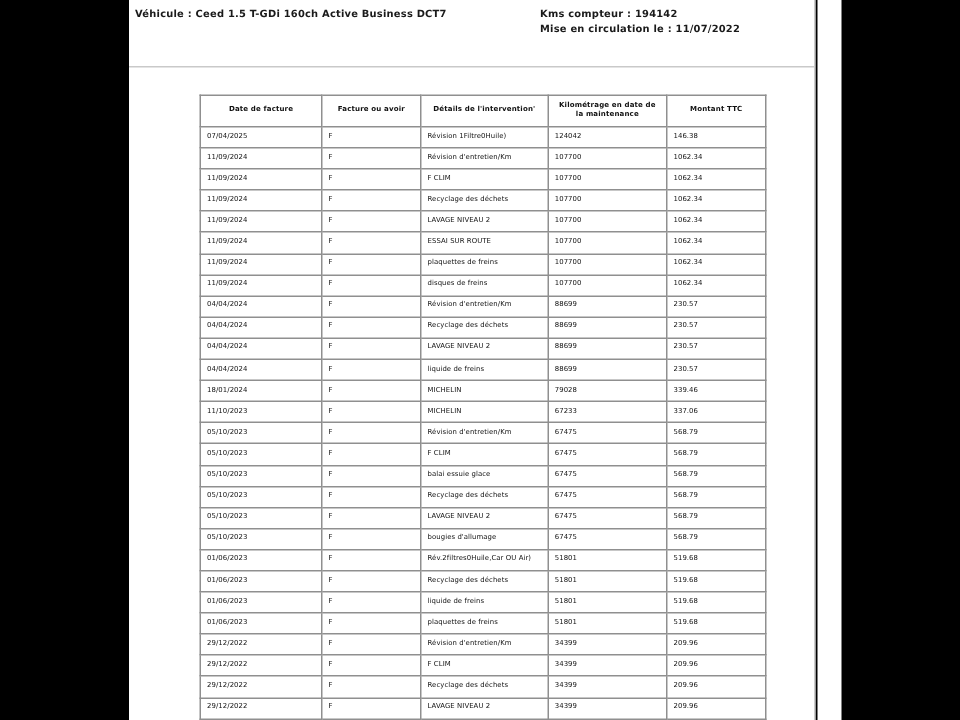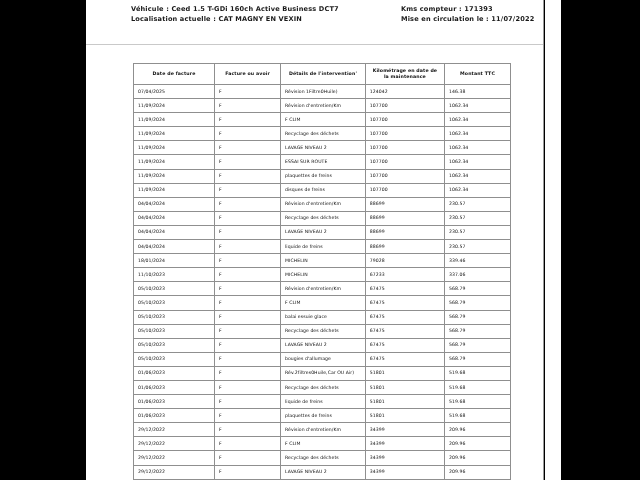--- a/index.html
+++ b/index.html
@@ -68,21 +68,21 @@
     letter-spacing: 0.15px;
     white-space: nowrap;
   }
   .hdr-col-left {
     padding-left: 4px;
     width: 268px;
   }
   .hdr-col-right {
     padding-left: 2px;
   }
-  .hdr-line { display: block; margin-left: 41px; }
+  .hdr-line { display: block; }
 
   
   .table-wrap {
     padding: 18px 32px 0 47px;
     box-sizing: border-box;
   }
   table.maint {
     width: 100%;
     border-collapse: collapse;
     table-layout: fixed;
@@ -123,24 +123,23 @@
 </head>
 <body>
 
 <div id="viewport">
 
   <div id="page">
 
     <div class="doc-header">
       <div class="hdr-col hdr-col-left">
         <span class="hdr-line">Véhicule : Ceed 1.5 T-GDi 160ch Active Business DCT7</span>
-        <span class="hdr-line">Localisation actuelle : CAT MAGNY EN VEXIN</span>
       </div>
       <div class="hdr-col hdr-col-right">
-        <span class="hdr-line">Kms compteur : 171393</span>
+        <span class="hdr-line">Kms compteur : 194142</span>
         <span class="hdr-line">Mise en circulation le : 11/07/2022</span>
       </div>
     </div>
 
     <div class="table-wrap">
       <table class="maint">
         <colgroup>
           <col class="c-date">
             <col class="c-fact">
             <col class="c-det">

